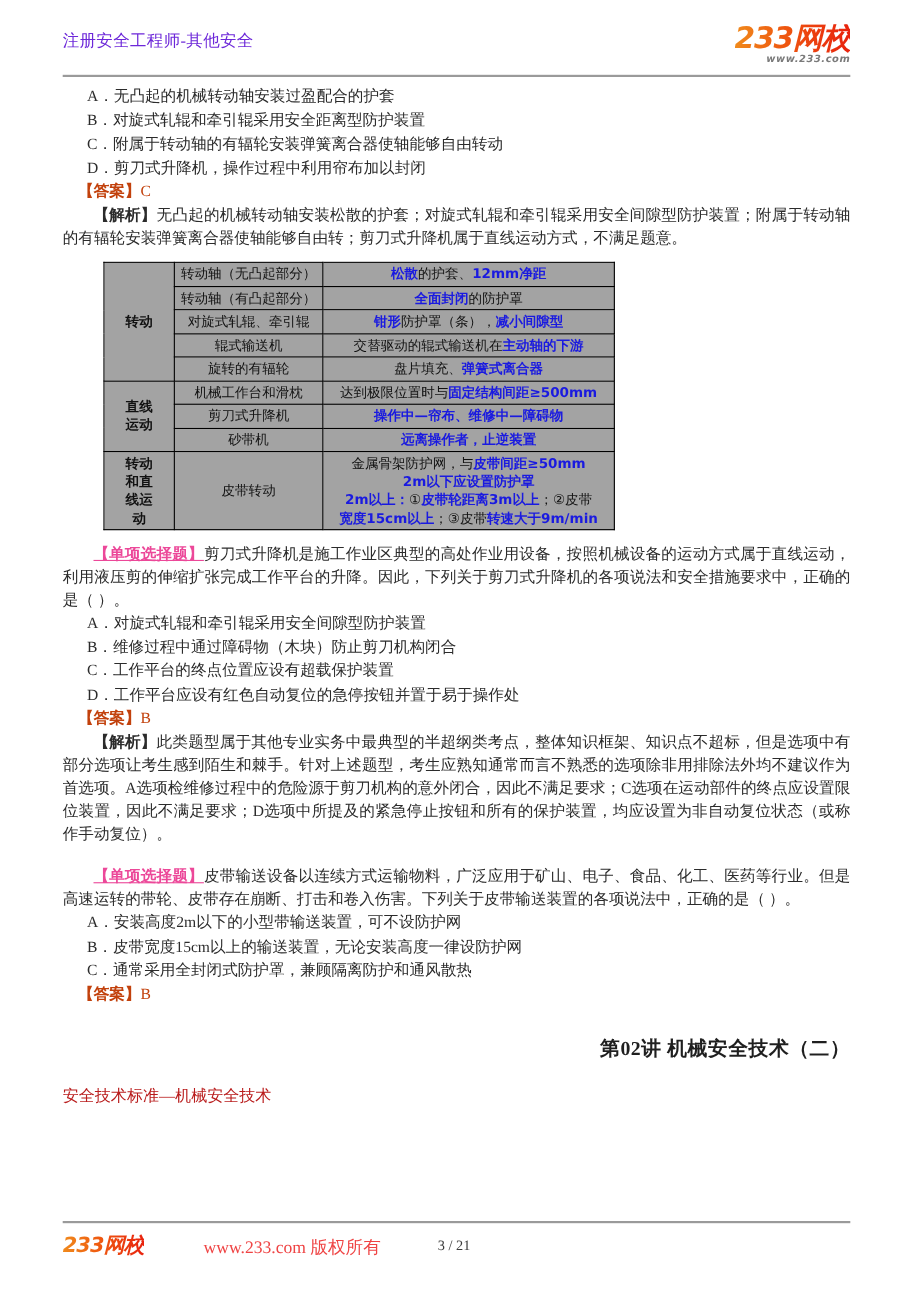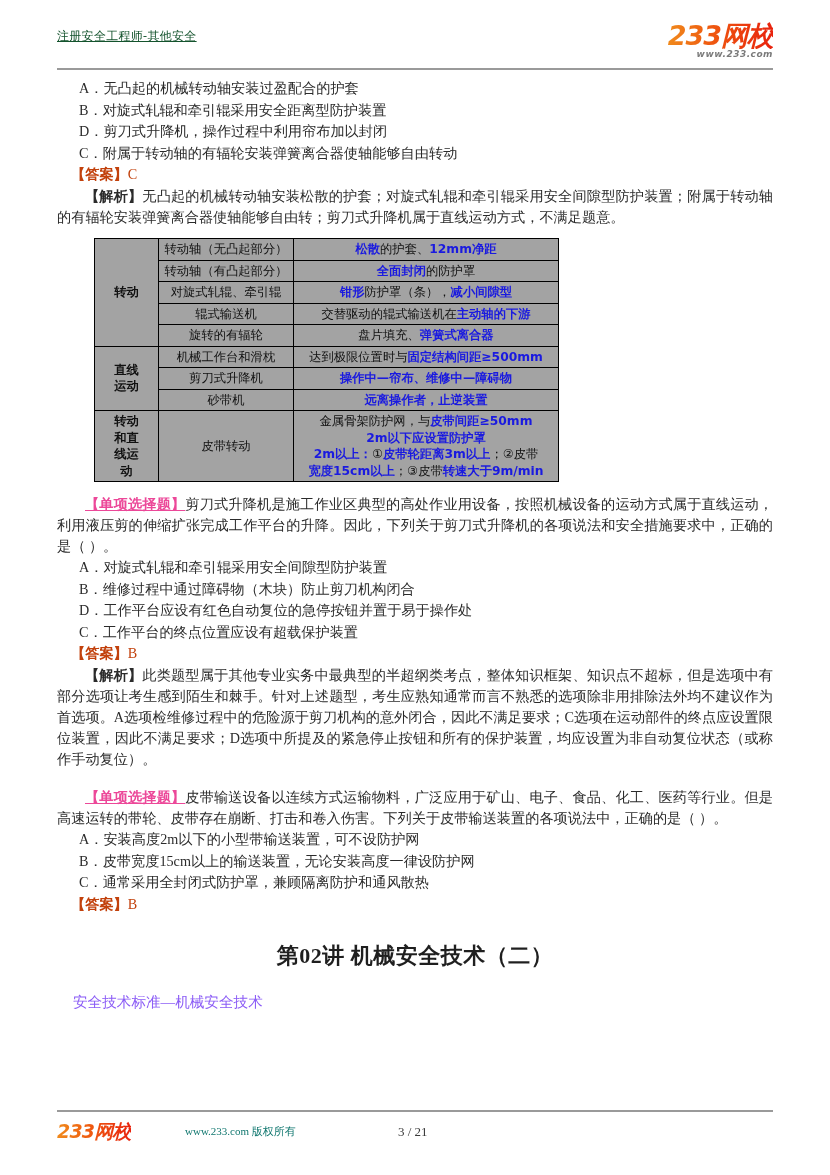--- a/index.html
+++ b/index.html
@@ -27,25 +27,24 @@
     left: 57px;
     top: 22px;
     width: 716px;
     height: 48px;
   }
   .header-title {
     position: absolute;
     left: 0;
     top: 6px;
     font-family: "Liberation Serif", "DejaVu Serif", serif;
-    font-size: 12px;
-    color: #14532d;
+    font-size: 15px;
+    color: #6d28d9;
     letter-spacing: 0.3px;
     white-space: nowrap;
-    text-decoration: underline;
   }
   .logo {
     position: absolute;
     right: 0;
     top: 0;
     text-align: right;
     line-height: 1;
   }
   .logo-main {
     font-family: "DejaVu Sans", sans-serif;
@@ -155,32 +154,32 @@
     color: #1a1ae0;
     font-weight: bold;
   }
   td.belt {
     line-height: 17.5px;
   }
 
   
   .lecture-title {
     margin: 26px 0 0 0;
-    text-align: center;
-    font-family: "Liberation Serif", "DejaVu Serif", serif;
-    font-size: 22px;
+    text-align: right;
+    font-family: "Liberation Serif", "DejaVu Serif", serif;
+    font-size: 18px;
     font-weight: bold;
     color: #1f1f1f;
     letter-spacing: 0.5px;
   }
   .subhead {
-    margin: 22px 0 0 16px;
+    margin: 22px 0 0 0;
     font-family: "Liberation Serif", "DejaVu Serif", serif;
     font-size: 14.6px;
-    color: #8b5cf6;
+    color: #b91c1c;
   }
 
   .spacer-sm { height: 11px; }
   .spacer-md { height: 16px; }
 
   
   .footer-rule {
     position: absolute;
     left: 57px;
     top: 1110px;
@@ -208,22 +207,22 @@
     -webkit-background-clip: text;
     background-clip: text;
     color: transparent;
     -webkit-text-fill-color: transparent;
   }
   .footer-text {
     position: absolute;
     left: 128px;
     top: 7px;
     font-family: "Liberation Serif", "DejaVu Serif", serif;
-    font-size: 11px;
-    color: #0f766e;
+    font-size: 16px;
+    color: #ef4444;
     white-space: nowrap;
   }
   .footer-page {
     position: absolute;
     left: 341px;
     top: 7px;
     font-family: "Liberation Serif", "DejaVu Serif", serif;
     font-size: 13px;
     color: #3a3a3a;
     white-space: nowrap;
@@ -240,22 +239,22 @@
       <div class="logo-main">233网校</div>
       <div class="logo-sub">www.233.com</div>
     </div>
   </div>
   <div class="header-rule"></div>
 
   <div class="content">
 
     <div class="opt">A．无凸起的机械转动轴安装过盈配合的护套</div>
     <div class="opt">B．对旋式轧辊和牵引辊采用安全距离型防护装置</div>
+    <div class="opt">C．附属于转动轴的有辐轮安装弹簧离合器使轴能够自由转动</div>
     <div class="opt">D．剪刀式升降机，操作过程中利用帘布加以封闭</div>
-    <div class="opt">C．附属于转动轴的有辐轮安装弹簧离合器使轴能够自由转动</div>
 
     <div class="ansline"><b>【答案】</b><span>C</span></div>
 
     <div class="para"><b>【解析】</b><span>无凸起的机械转动轴安装松散的护套；对旋式轧辊和牵引辊采用安全间隙型防护装置；附属于转动轴的有辐轮安装弹簧离合器使轴能够自由转；剪刀式升降机属于直线运动方式，不满足题意。</span></div>
 
     <div class="tbl-wrap">
       <table class="spec">
         <tbody>
             <tr>
               <td class="cat" rowspan="5">转动</td>
@@ -298,22 +297,22 @@
             </tr>
           </tbody>
       </table>
     </div>
 
     <div class="spacer-sm"></div>
 
     <div class="para"><span class="qtag">【单项选择题】</span><span>剪刀式升降机是施工作业区典型的高处作业用设备，按照机械设备的运动方式属于直线运动，利用液压剪的伸缩扩张完成工作平台的升降。因此，下列关于剪刀式升降机的各项说法和安全措施要求中，正确的是（    ）。</span></div>
     <div class="opt">A．对旋式轧辊和牵引辊采用安全间隙型防护装置</div>
     <div class="opt">B．维修过程中通过障碍物（木块）防止剪刀机构闭合</div>
+    <div class="opt">C．工作平台的终点位置应设有超载保护装置</div>
     <div class="opt">D．工作平台应设有红色自动复位的急停按钮并置于易于操作处</div>
-    <div class="opt">C．工作平台的终点位置应设有超载保护装置</div>
     <div class="ansline"><b>【答案】</b><span>B</span></div>
     <div class="para"><b>【解析】</b><span>此类题型属于其他专业实务中最典型的半超纲类考点，整体知识框架、知识点不超标，但是选项中有部分选项让考生感到陌生和棘手。针对上述题型，考生应熟知通常而言不熟悉的选项除非用排除法外均不建议作为首选项。A选项检维修过程中的危险源于剪刀机构的意外闭合，因此不满足要求；C选项在运动部件的终点应设置限位装置，因此不满足要求；D选项中所提及的紧急停止按钮和所有的保护装置，均应设置为非自动复位状态（或称作手动复位）。</span></div>
 
     <div class="spacer-md"></div>
 
     <div class="para"><span class="qtag">【单项选择题】</span><span>皮带输送设备以连续方式运输物料，广泛应用于矿山、电子、食品、化工、医药等行业。但是高速运转的带轮、皮带存在崩断、打击和卷入伤害。下列关于皮带输送装置的各项说法中，正确的是（    ）。</span></div>
     <div class="opt">A．安装高度2m以下的小型带输送装置，可不设防护网</div>
     <div class="opt">B．皮带宽度15cm以上的输送装置，无论安装高度一律设防护网</div>
     <div class="opt">C．通常采用全封闭式防护罩，兼顾隔离防护和通风散热</div>
     <div class="ansline"><b>【答案】</b><span>B</span></div>

